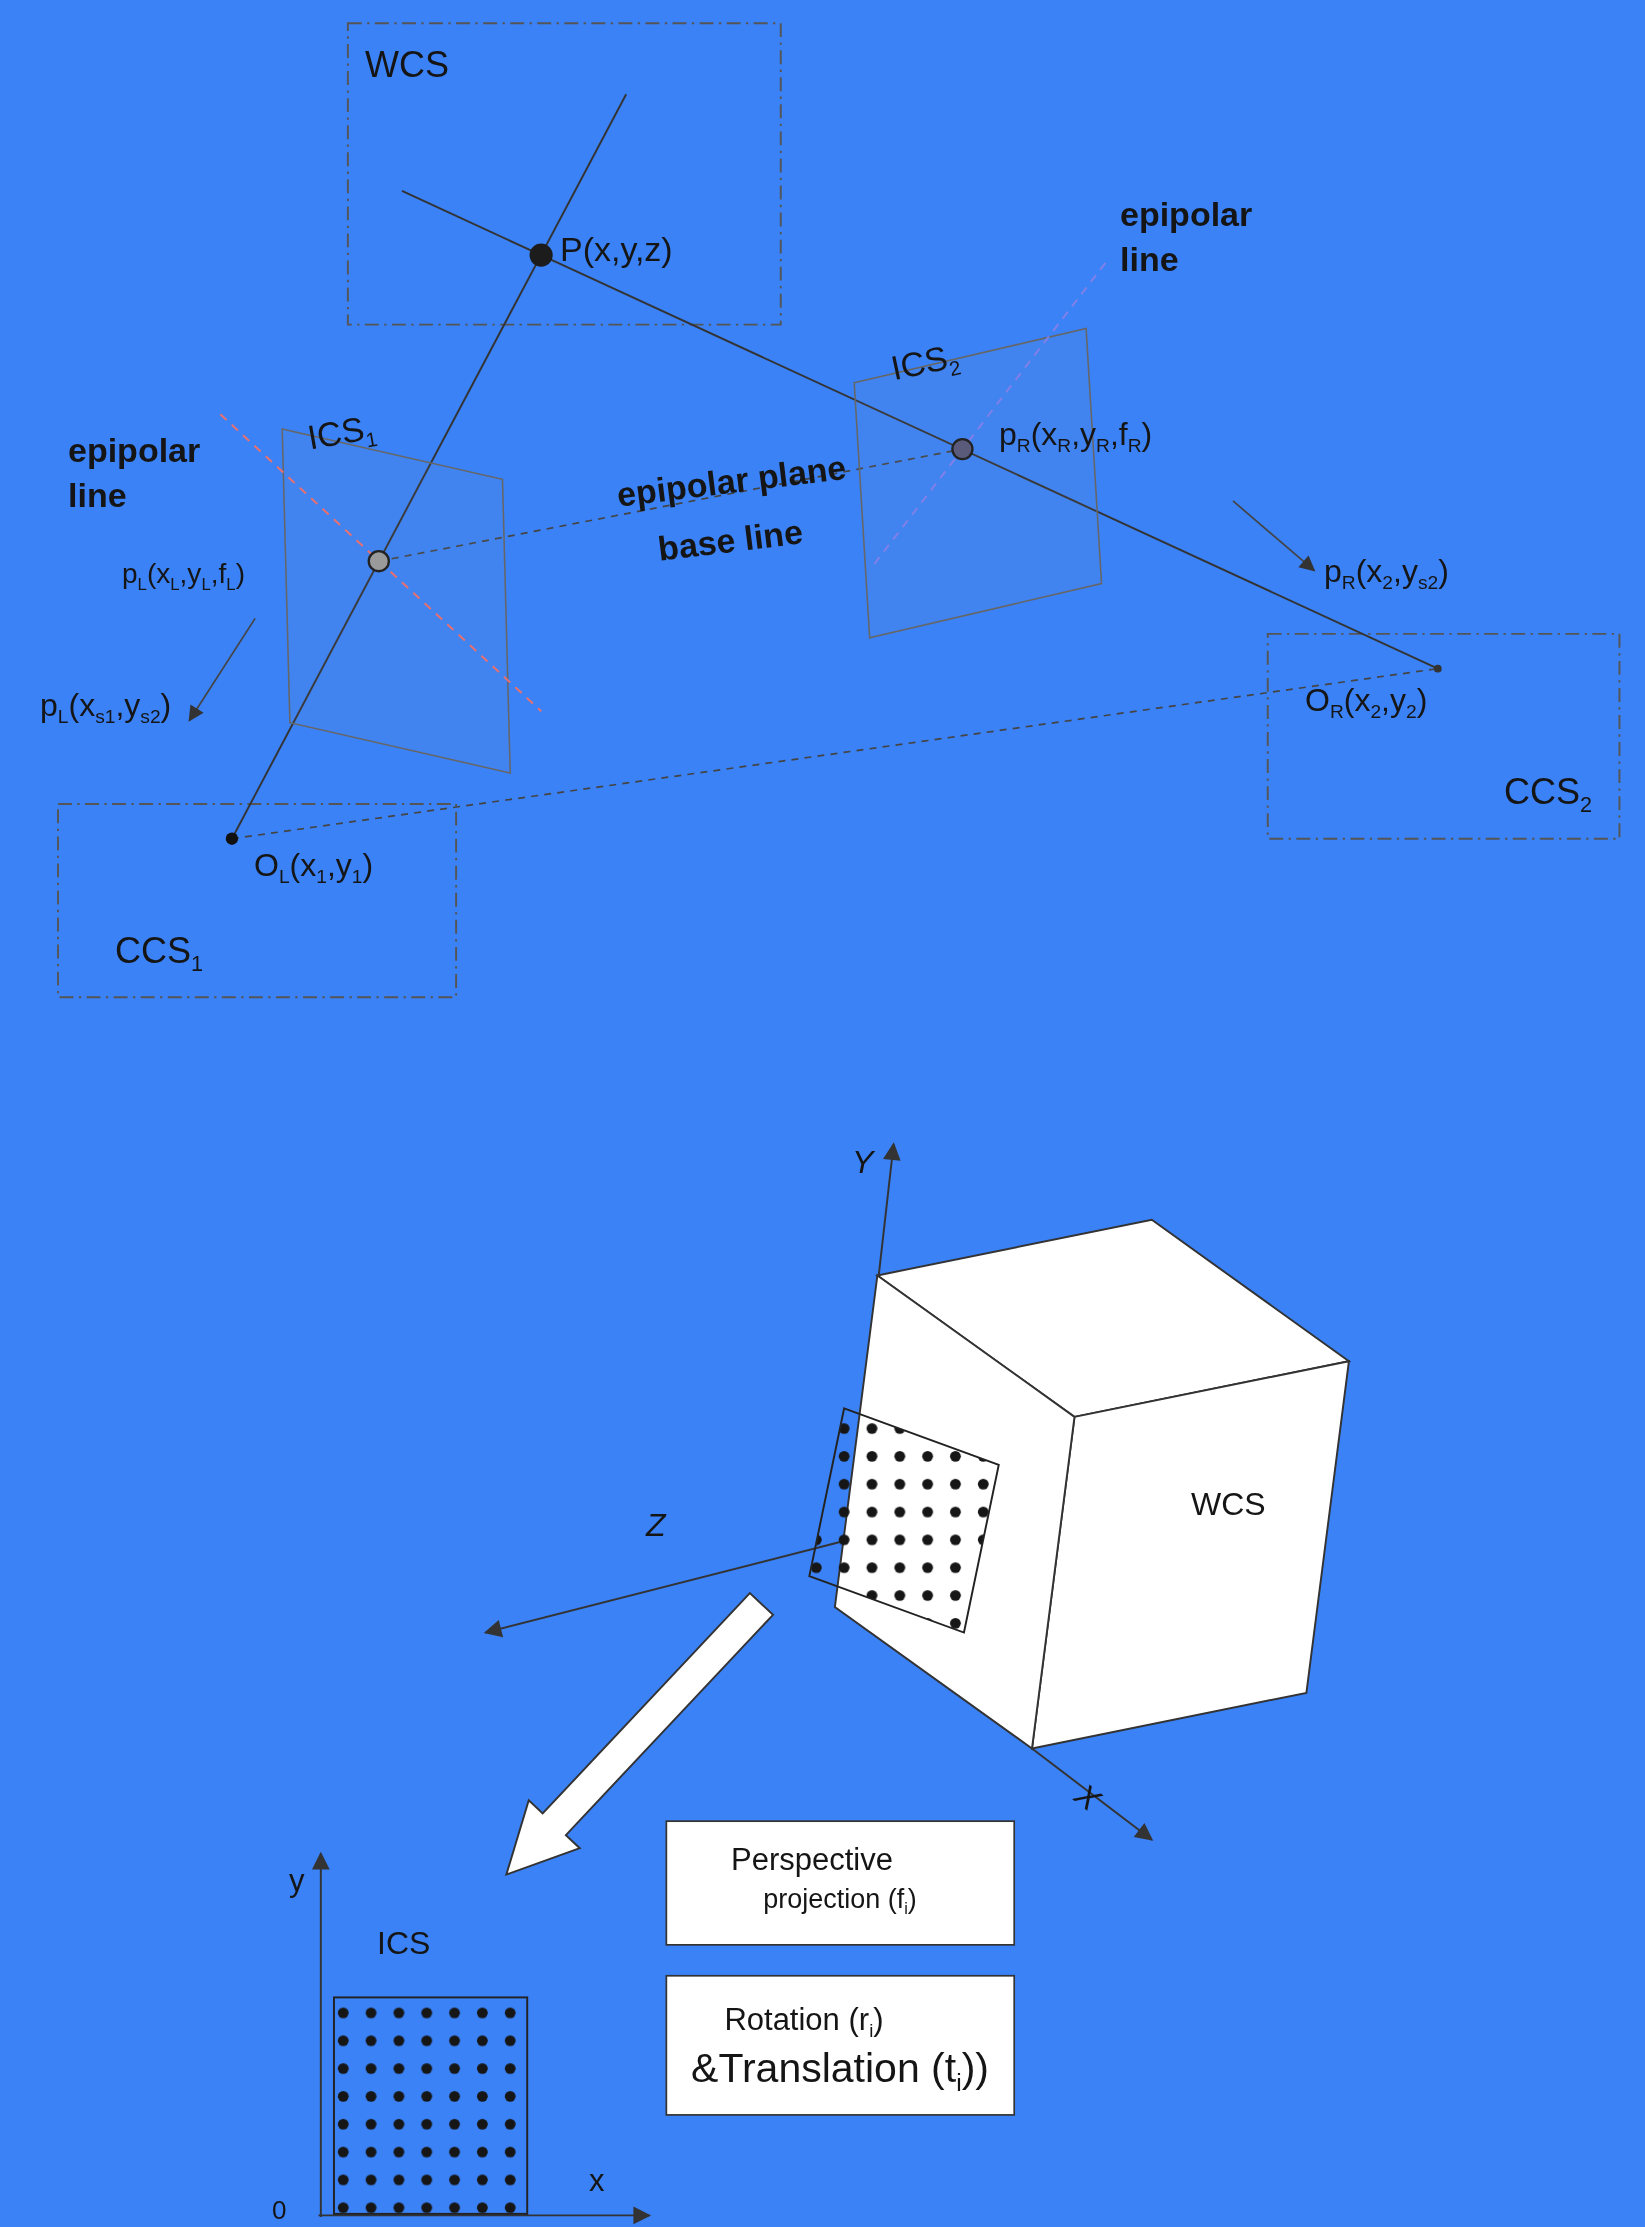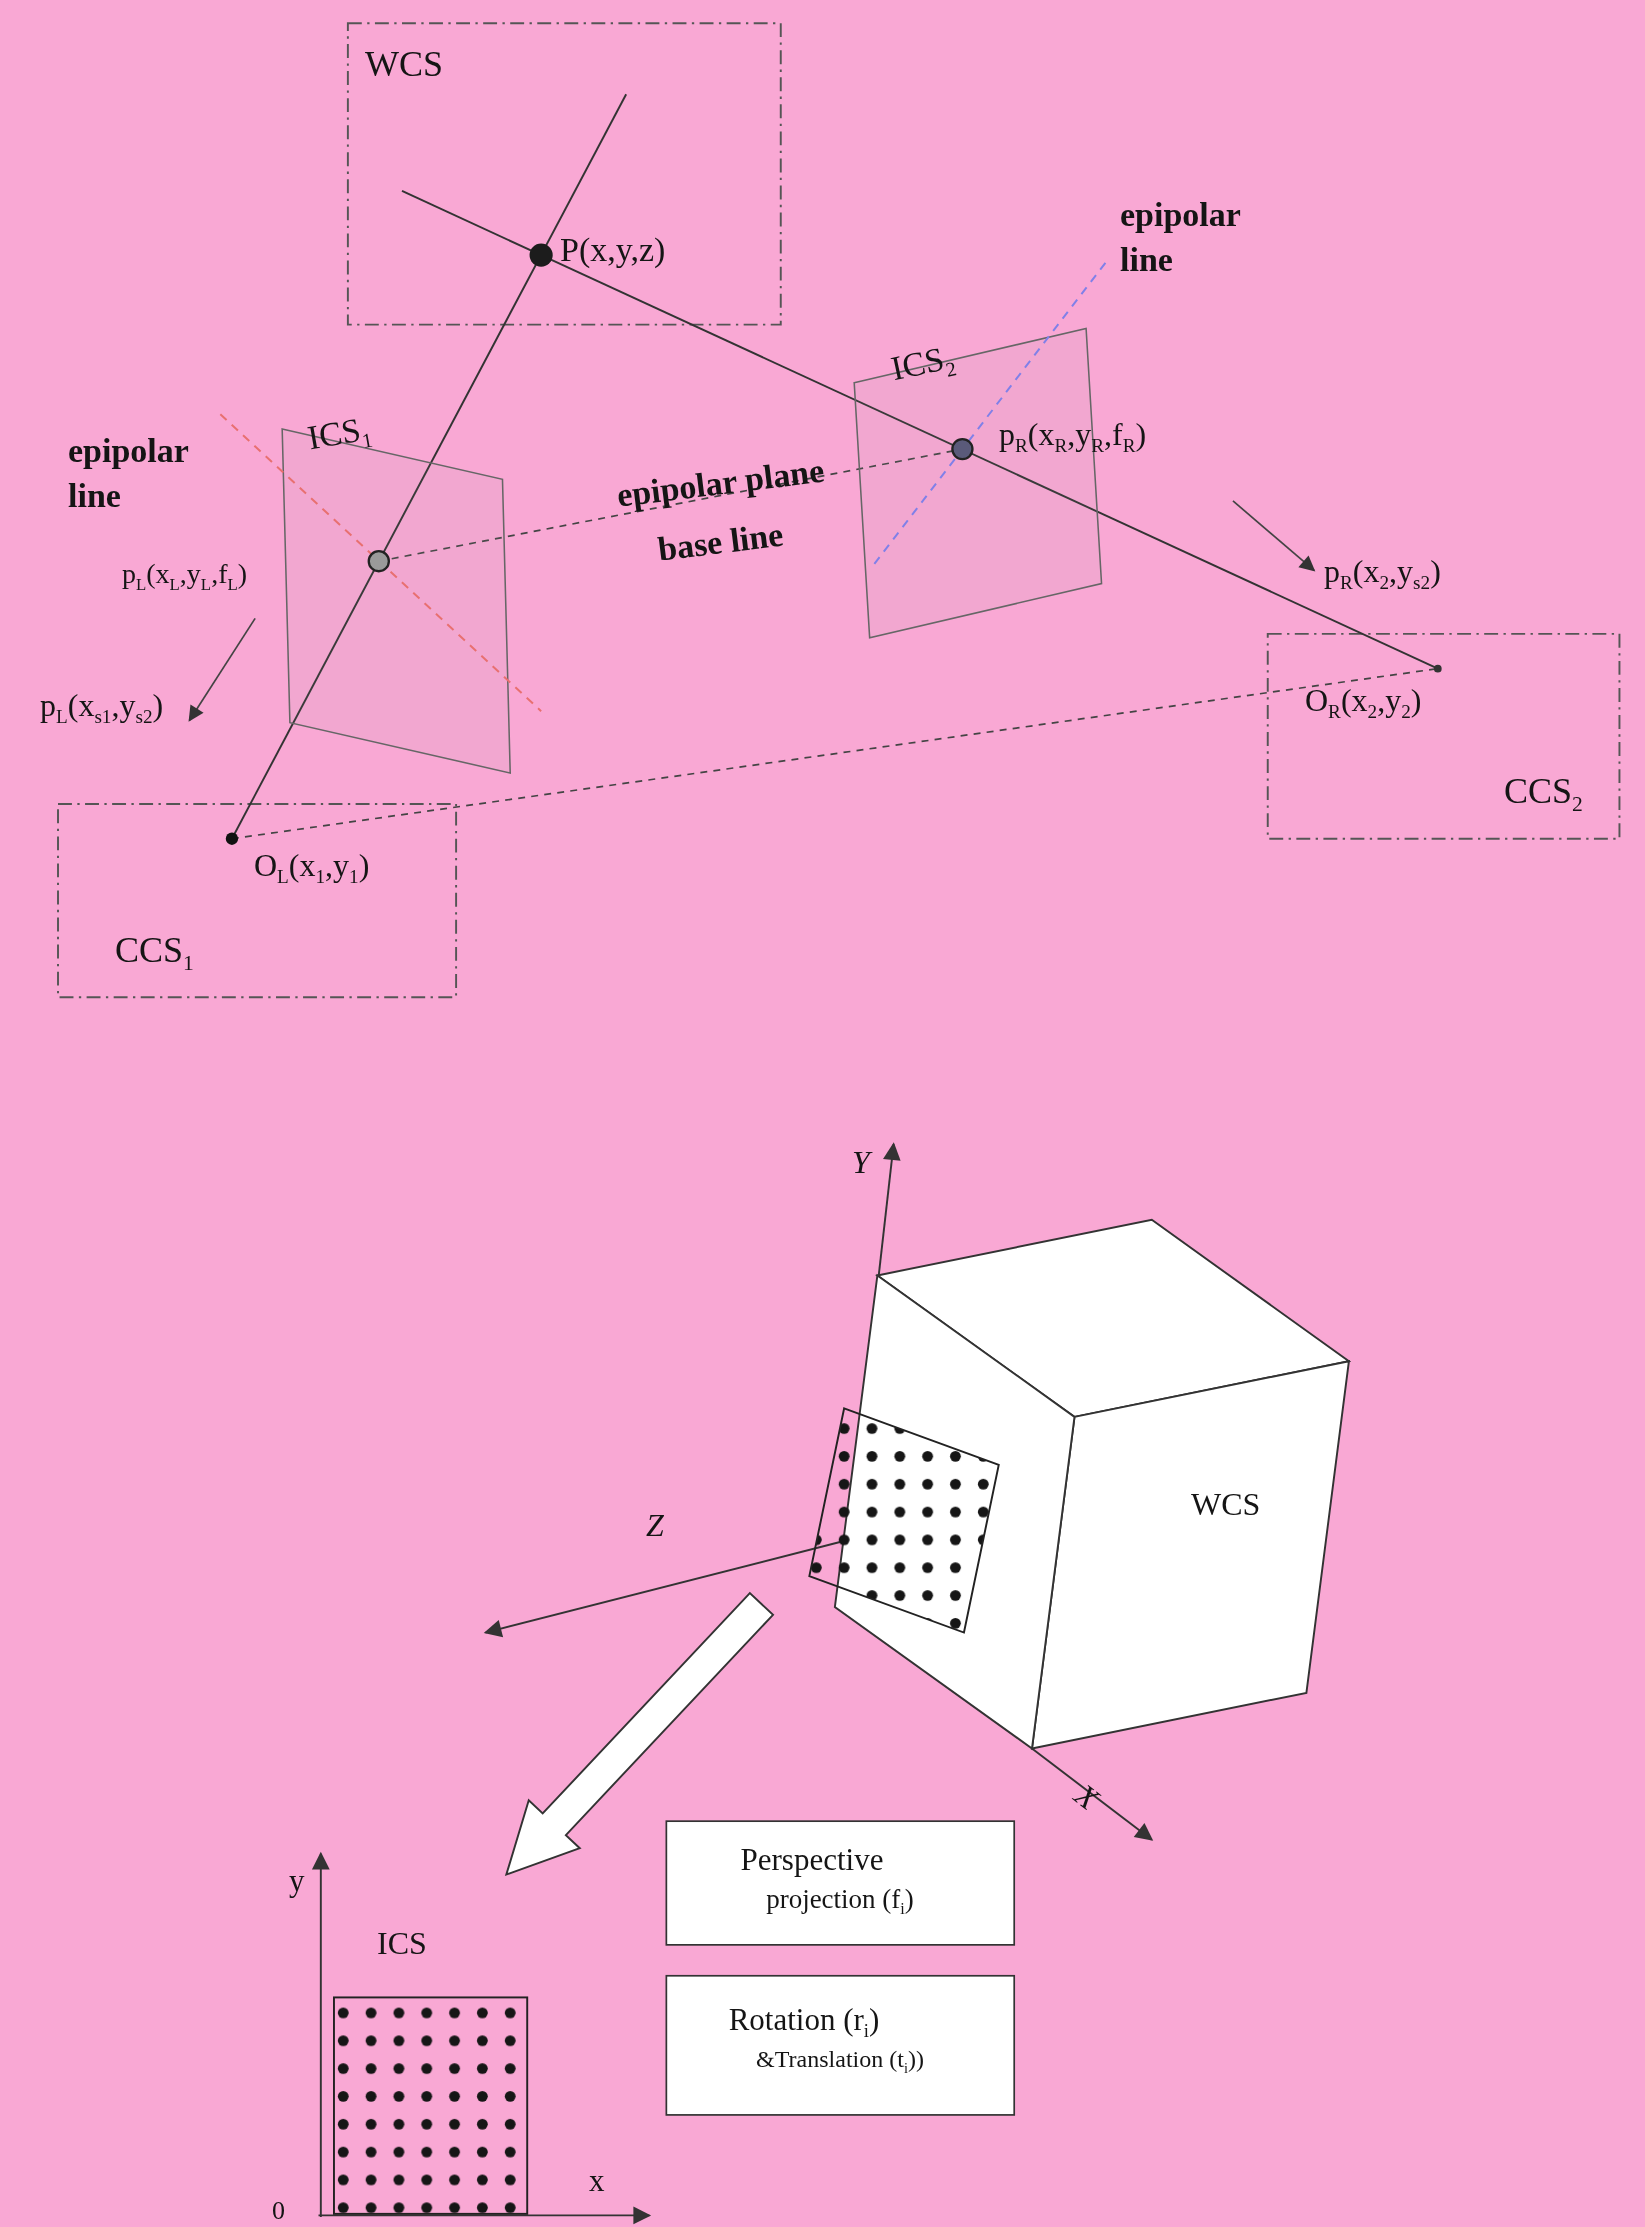--- a/index.html
+++ b/index.html
@@ -1,18 +1,18 @@
 <!DOCTYPE html>
 <html style="font-size:12.4px"><head>
 <meta charset="utf-8">
 <style>
   html,body{margin:0;padding:0;background:#ffffff;}
   body{width:1645px;height:2227px;}
-  .stage{position:relative;width:1645px;height:2227px;background:#f9a8d4;
-         font-family:Liberation Serif, serif;color:#111;overflow:hidden;}
+  .stage{position:relative;width:1645px;height:2227px;background:#3b82f6;
+         font-family:Liberation Sans, sans-serif;color:#111;overflow:hidden;}
   .stage svg{position:absolute;left:0;top:0;}
   .lbl{position:absolute;white-space:nowrap;line-height:1.05;color:#151515;}
   .lbl sub{font-size:60%;line-height:0;}
   .b{font-weight:bold;}
   .i{font-style:italic;}
   .ctr{text-align:center;}
 </style>
 </head>
 <body>
 
@@ -96,16 +96,16 @@
   <div class="lbl i" style="left:1089px;top:1778px;font-size:32px;transform:rotate(38deg);transform-origin:left top;">X</div>
   <div class="lbl" style="left:1191px;top:1488px;font-size:32px;">WCS</div>
   <div class="lbl" style="left:377px;top:1927px;font-size:32px;">ICS</div>
   <div class="lbl" style="left:289px;top:1865px;font-size:31px;">y</div>
   <div class="lbl" style="left:589px;top:2165px;font-size:31px;">x</div>
   <div class="lbl" style="left:272px;top:2197px;font-size:26px;">0</div>
 
   <div class="lbl ctr" style="left:666px;top:1844px;width:292px;font-size:31px;">Perspective</div>
   <div class="lbl ctr" style="left:666px;top:1885px;width:348px;font-size:27px;">projection (f<sub>i</sub>)</div>
   <div class="lbl ctr" style="left:666px;top:2004px;width:276px;font-size:31px;">Rotation (r<sub>i</sub>)</div>
-  <div class="lbl ctr" style="left:666px;top:2047px;width:348px;font-size:24px;">&amp;Translation (t<sub>i</sub>))</div>
+  <div class="lbl ctr" style="left:666px;top:2047px;width:348px;font-size:41px;">&amp;Translation (t<sub>i</sub>))</div>
 
 </div>
 
 
 </body></html>

